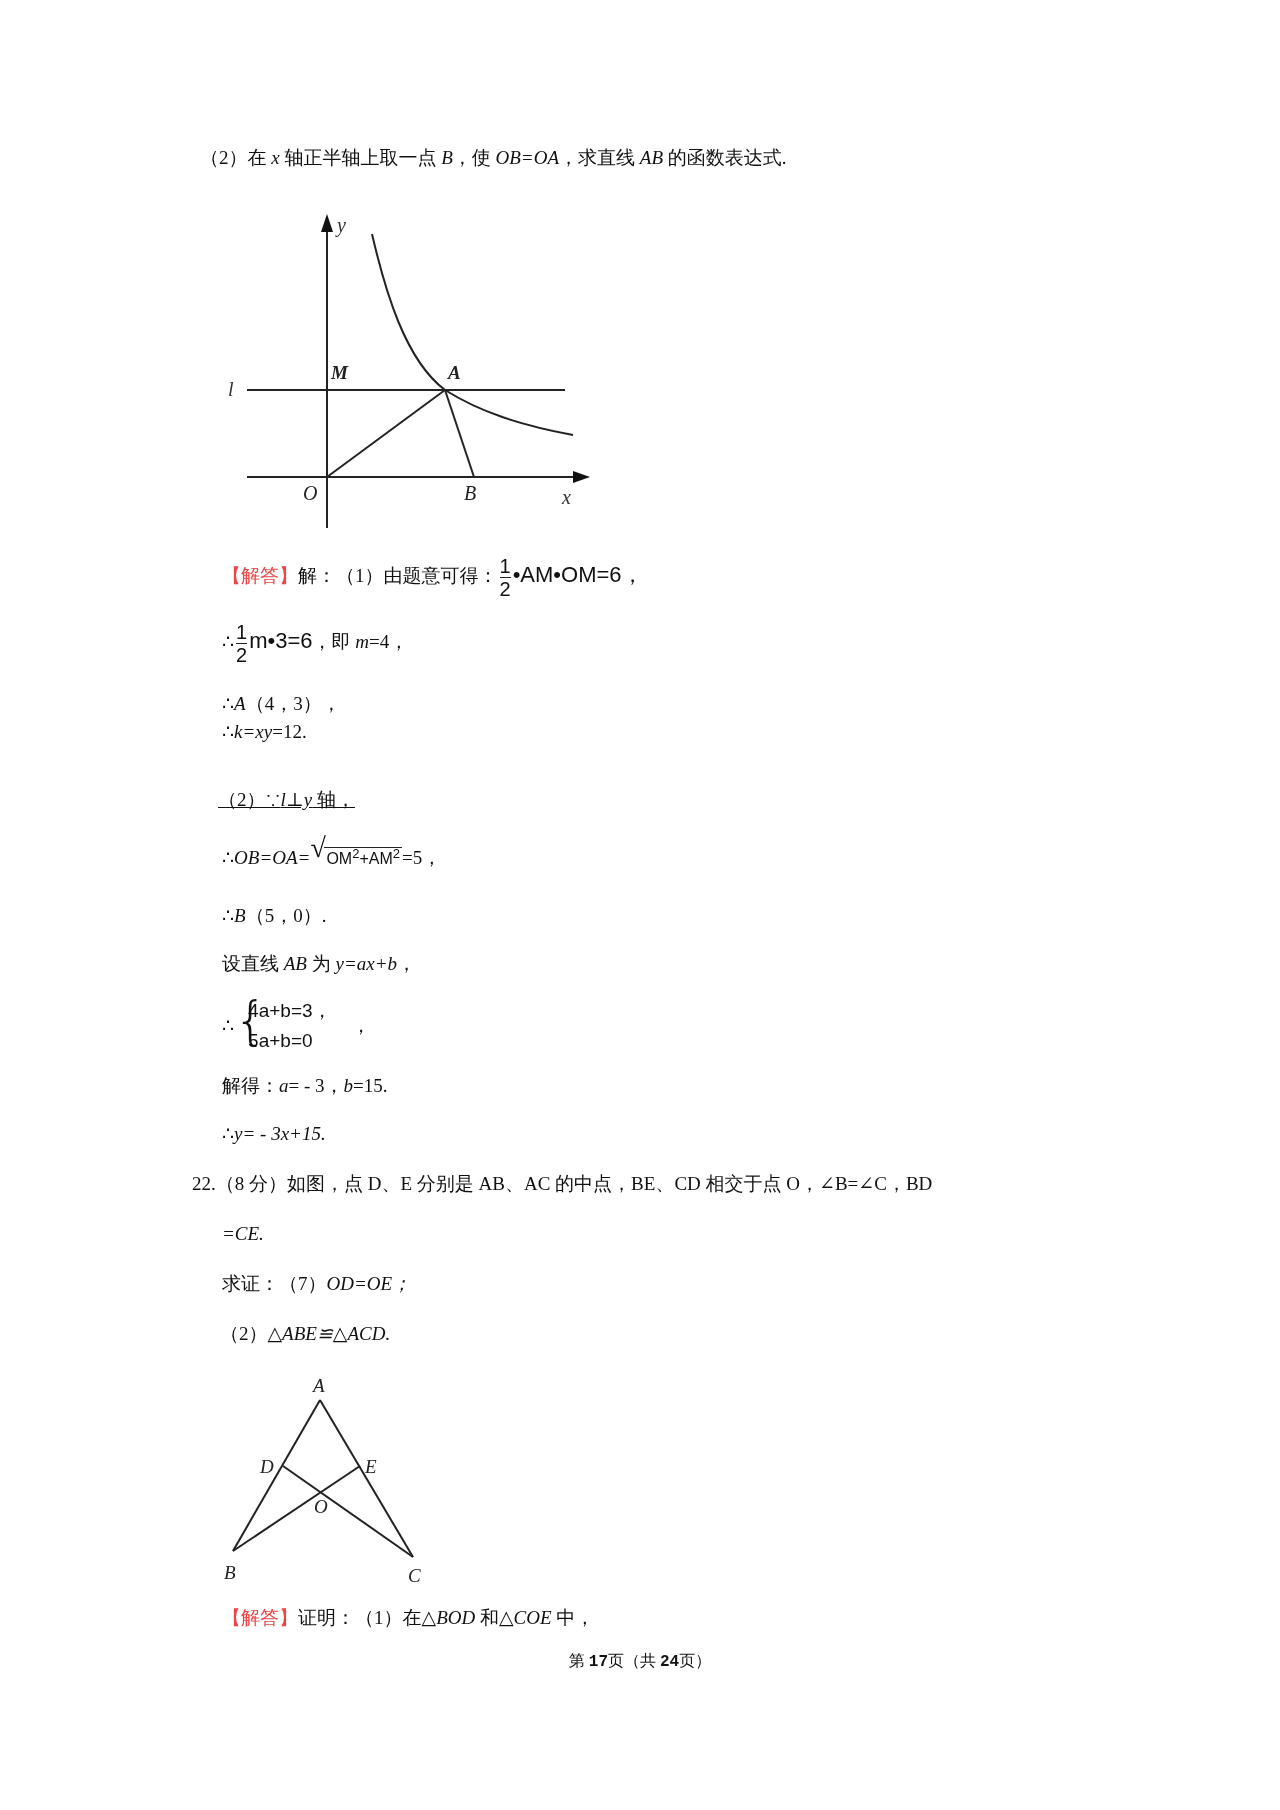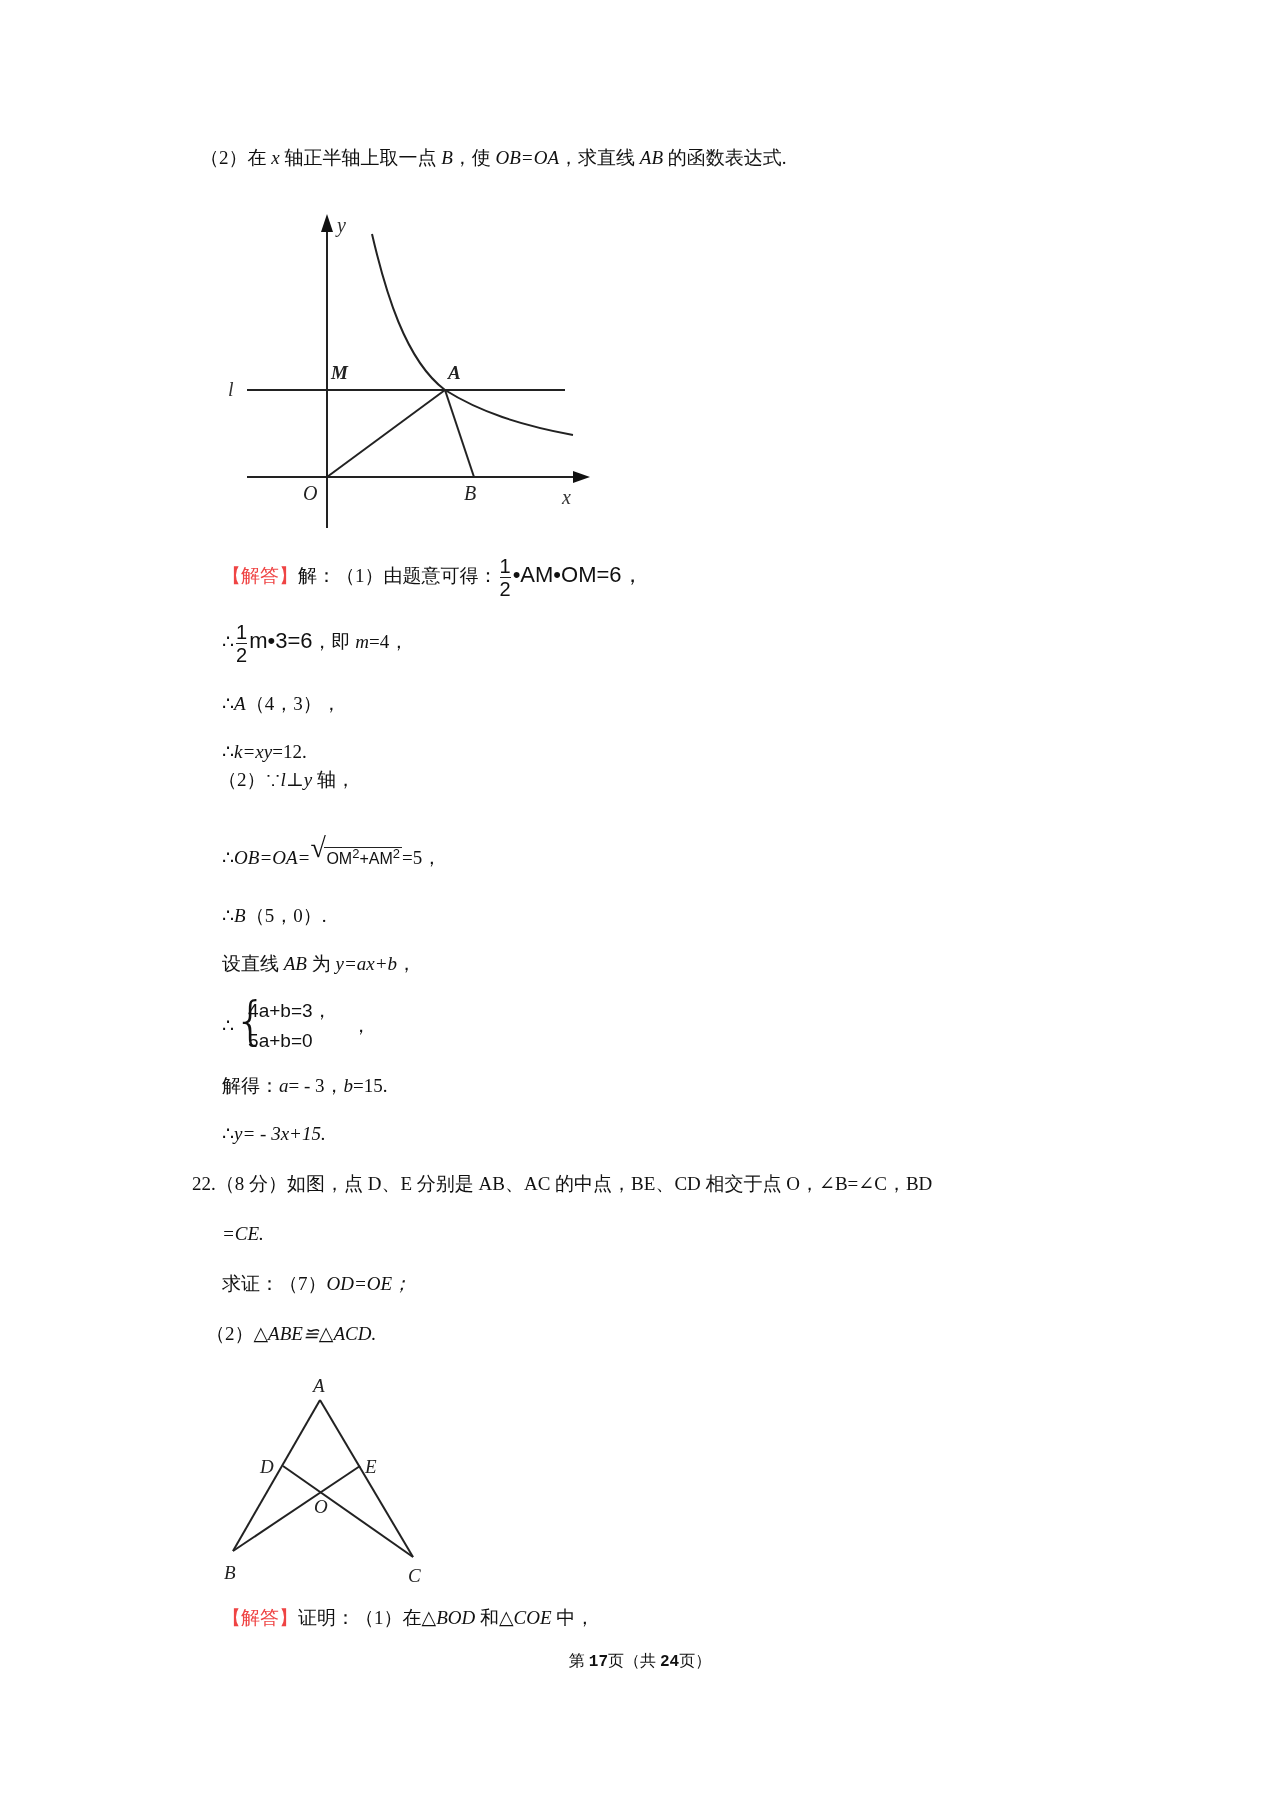--- a/index.html
+++ b/index.html
@@ -66,25 +66,25 @@
 </div>
 
 <div class="line" style="left:222px; top:622px;">
   <span>∴</span><span class="frac"><span class="num">1</span><span class="bar"></span><span class="den">2</span></span><span class="mathimg">m•3=6</span><span>，即 </span><span class="it">m</span><span>=4，</span>
 </div>
 
 <div class="line" style="left:222px; top:692px;">
   <span>∴</span><span class="it">A</span><span>（4，3），</span>
 </div>
 
-<div class="line" style="left:222px; top:740px;">
+<div class="line" style="left:222px; top:720px;">
   <span>∴</span><span class="it">k=xy</span><span>=12.</span>
 </div>
 
-<div class="line" style="left:218px; top:768px;">
+<div class="line" style="left:218px; top:788px;text-decoration:underline;">
   <span>（2）∵</span><span class="it">l⊥y</span><span> 轴，</span>
 </div>
 
 <div class="line" style="left:222px; top:842px;">
   <span>∴</span><span class="it">OB=OA=</span><span class="sqrt"><span class="rad">√</span><span class="body"><span>OM</span><span class="sup">2</span><span>+AM</span><span class="sup">2</span></span></span><span>=5，</span>
 </div>
 
 <div class="line" style="left:222px; top:904px;">
   <span>∴</span><span class="it">B</span><span>（5，0）.</span>
 </div>
@@ -107,21 +107,21 @@
 
 <div class="line" style="left:192px; top:1172px;">
   <span>22.</span><span>（8 分）</span><span>如图，点 D、E 分别是 AB、AC 的中点，BE、CD 相交于点 O，∠B=∠C，BD</span>
 </div>
 <div class="line" style="left:222px; top:1222px;">
   <span class="it">=CE.</span>
 </div>
 <div class="line" style="left:222px; top:1272px;">
   <span>求证：（7）</span><span class="it">OD=OE；</span>
 </div>
-<div class="line" style="left:206px; top:1322px;">
+<div class="line" style="left:220px; top:1322px;">
   <span>（2）</span><span class="it">△ABE≌△ACD.</span>
 </div>
 
 <svg style="position:absolute; left:0; top:1360px;" width="600" height="240">
   <g stroke="#222" stroke-width="2" fill="none">
     <line x1="320" y1="40" x2="233" y2="191"></line>
     <line x1="320" y1="40" x2="413" y2="197"></line>
     <line x1="283" y1="106" x2="413" y2="197"></line>
     <line x1="233" y1="191" x2="360" y2="106"></line>
   </g>

